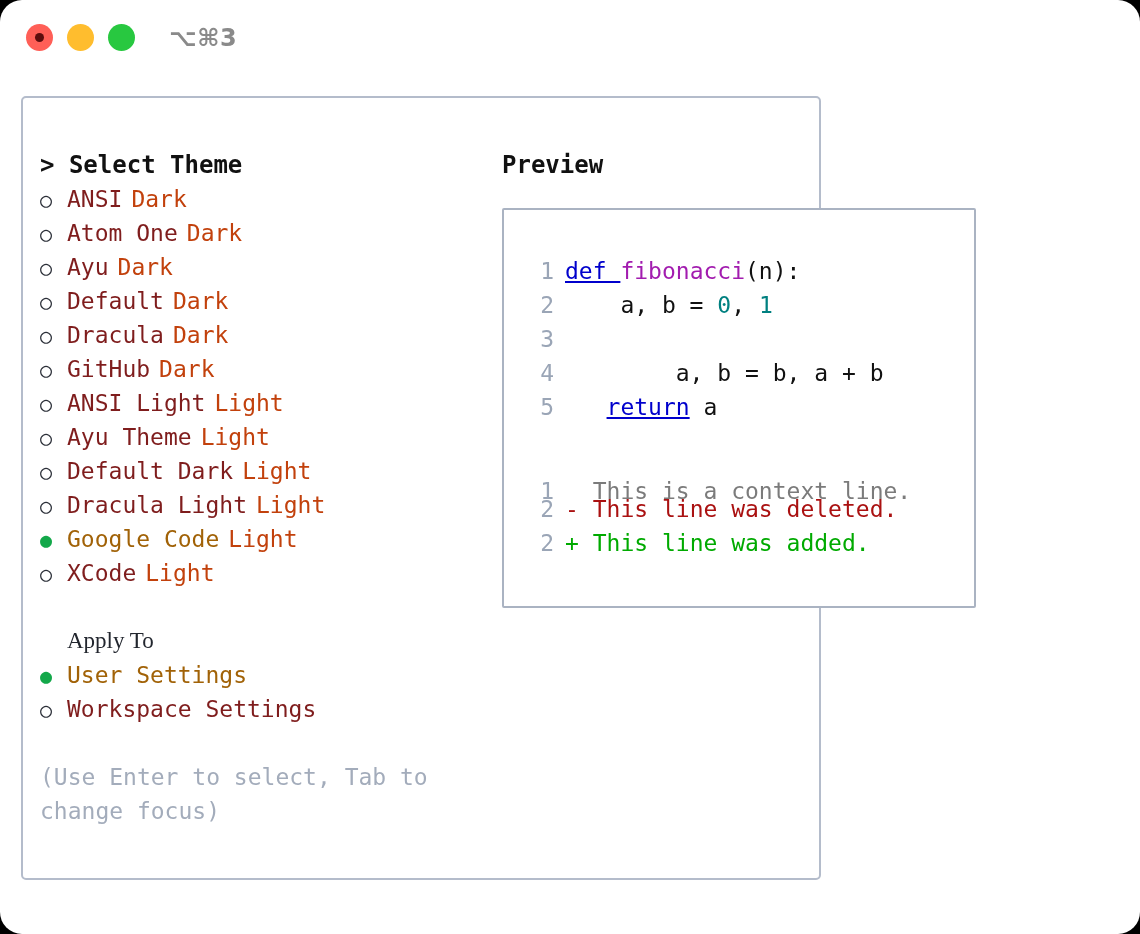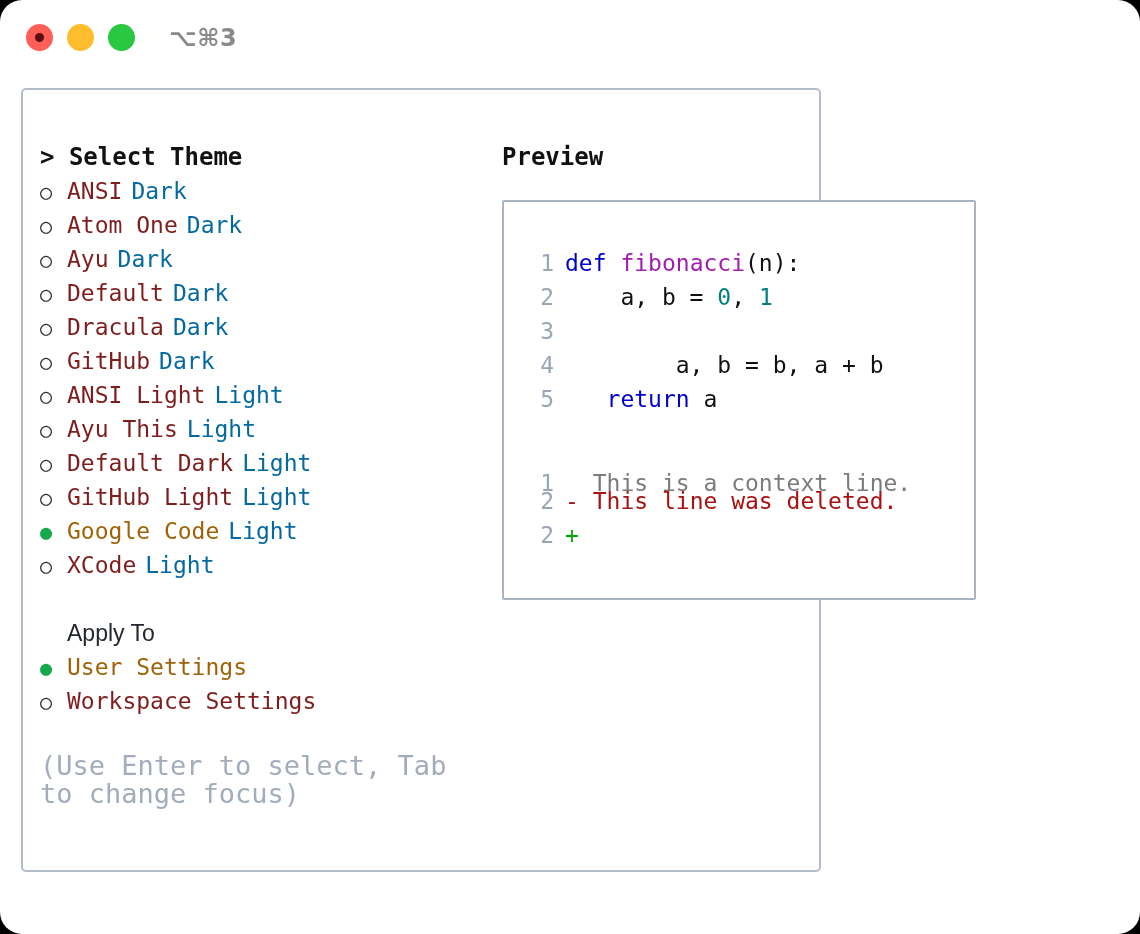--- a/index.html
+++ b/index.html
@@ -65,21 +65,21 @@
     font-weight: 600;
     color: #8a8a8a;
     letter-spacing: 0.5px;
     line-height: 32px;
   }
 
   
   .window {
     position: absolute;
     left: 21px;
-    top: 88px;
+    top: 96px;
     width: 800px;
     height: 784px;
     border: 2px solid #b4bccb;
     border-radius: 5px;
     box-sizing: border-box;
     background: #ffffff;
   }
 
   
   .left-col {
@@ -115,39 +115,39 @@
     font-size: 20px;
     color: #2b2f38;
   }
   .marker.filled {
     color: #13a84a;
     font-size: 20px;
   }
   .opt-name { color: #7f1d1d; }
   .opt-name.sel { color: #a16207; }
   .opt-variant {
-    color: #0369a1;
+    color: #c2410c;
     margin-left: 9px;
   }
   .group-head {
-    font-family: Liberation Sans, sans-serif;
+    font-family: Liberation Serif, serif;
     font-size: 23px;
     color: #22262e;
     line-height: 34px;
     height: 34px;
     padding-left: 27px;
     white-space: pre;
   }
   .spacer-row { height: 34px; }
   .hint {
     margin-top: 34px;
     font-family: "DejaVu Sans Mono", monospace;
-    font-size: 27px;
+    font-size: 23px;
     color: #a3acbb;
-    line-height: 28px;
+    line-height: 34px;
     width: 410px;
   }
 
   
   .right-col {
     position: absolute;
     left: 479px;
     top: 50px;
     width: 490px;
   }
@@ -173,21 +173,21 @@
     padding-left: 20px;
   }
   .ln {
     flex: 0 0 30px;
     width: 30px;
     text-align: right;
     color: #9aa5b6;
     margin-right: 11px;
   }
   .code-text { color: #111111; }
-  .tok-kw  { color: #0000cc; }
+  .tok-kw  { color: #0000cc; text-decoration: underline; }
   .tok-fn  { color: #a21caf; }
   .tok-num { color: #008080; }
   .tok-pl  { color: #111111; }
   .blank-line { height: 34px; }
   .diff-ctx { color: #7b7b7b; margin-top: 16px; }
   .diff-del { color: #aa1111; }
   .diff-add { color: #00aa00; }
 </style>
 </head>
 <body>
@@ -209,23 +209,23 @@
       <div class="panel-title">&gt; Select Theme</div>
 
       <div class="opt-list" id="theme-list">
           <div class="opt"><span class="marker">○</span><span class="opt-name">ANSI</span><span class="opt-variant">Dark</span></div>
           <div class="opt"><span class="marker">○</span><span class="opt-name">Atom One</span><span class="opt-variant">Dark</span></div>
           <div class="opt"><span class="marker">○</span><span class="opt-name">Ayu</span><span class="opt-variant">Dark</span></div>
           <div class="opt"><span class="marker">○</span><span class="opt-name">Default</span><span class="opt-variant">Dark</span></div>
           <div class="opt"><span class="marker">○</span><span class="opt-name">Dracula</span><span class="opt-variant">Dark</span></div>
           <div class="opt"><span class="marker">○</span><span class="opt-name">GitHub</span><span class="opt-variant">Dark</span></div>
           <div class="opt"><span class="marker">○</span><span class="opt-name">ANSI Light</span><span class="opt-variant">Light</span></div>
-          <div class="opt"><span class="marker">○</span><span class="opt-name">Ayu This</span><span class="opt-variant">Light</span></div>
+          <div class="opt"><span class="marker">○</span><span class="opt-name">Ayu Theme</span><span class="opt-variant">Light</span></div>
           <div class="opt"><span class="marker">○</span><span class="opt-name">Default Dark</span><span class="opt-variant">Light</span></div>
-          <div class="opt"><span class="marker">○</span><span class="opt-name">GitHub Light</span><span class="opt-variant">Light</span></div>
+          <div class="opt"><span class="marker">○</span><span class="opt-name">Dracula Light</span><span class="opt-variant">Light</span></div>
           <div class="opt"><span class="marker filled">●</span><span class="opt-name sel">Google Code</span><span class="opt-variant">Light</span></div>
           <div class="opt"><span class="marker">○</span><span class="opt-name">XCode</span><span class="opt-variant">Light</span></div>
         </div>
 
       <div class="spacer-row"></div>
 
       <div class="group-head">Apply To</div>
 
       <div class="opt-list" id="apply-list">
           <div class="opt"><span class="marker filled">●</span><span class="opt-name sel">User Settings</span></div>
@@ -243,19 +243,19 @@
             <div class="code-line"><span class="ln">1</span><span class="code-text"><span class="tok-kw">def </span><span class="tok-fn">fibonacci</span><span class="tok-pl">(n):</span></span></div>
             <div class="code-line"><span class="ln">2</span><span class="code-text"><span class="tok-pl">    a, b = </span><span class="tok-num">0</span><span class="tok-pl">, </span><span class="tok-num">1</span></span></div>
             <div class="code-line"><span class="ln">3</span></div>
             <div class="code-line"><span class="ln">4</span><span class="code-text"><span class="tok-pl">        a, b = b, a + b</span></span></div>
             <div class="code-line"><span class="ln">5</span><span class="code-text"><span class="tok-pl">   </span><span class="tok-kw">return</span><span class="tok-pl"> a</span></span></div>
           </div>
         <div class="blank-line"></div>
         <div id="diff-block">
             <div class="code-line"><span class="ln">1</span><span class="diff-ctx"> </span><span class="diff-ctx"> This is a context line.</span></div>
             <div class="code-line"><span class="ln">2</span><span class="diff-del">-</span><span class="diff-del"> This line was deleted.</span></div>
-            <div class="code-line"><span class="ln">2</span><span class="diff-add">+</span></div>
+            <div class="code-line"><span class="ln">2</span><span class="diff-add">+</span><span class="diff-add"> This line was added.</span></div>
           </div>
       </div>
     </div>
 
   </div>
 </div>
 
 </body></html>

